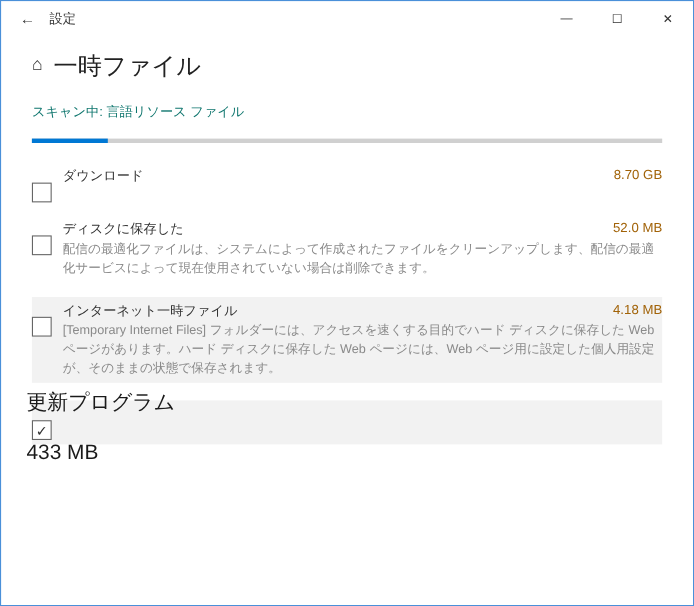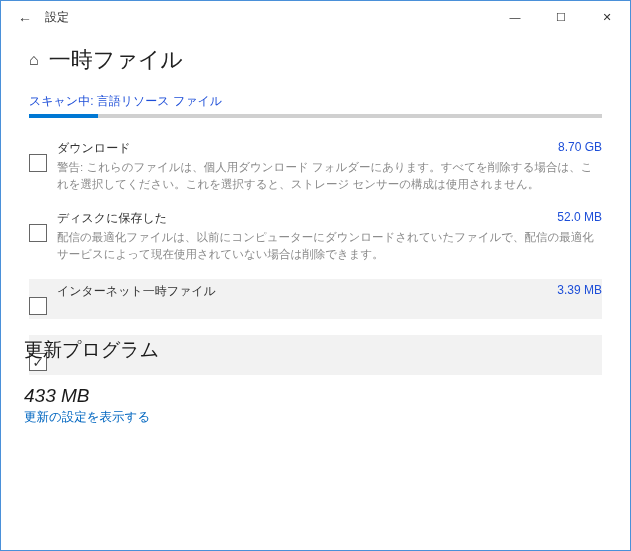--- a/index.html
+++ b/index.html
@@ -58,22 +58,22 @@
     color:#222;
   }
   .intro {
     font-size: 13px;
     color:#222;
     margin-bottom: 12px;
     line-height: 1.5;
   }
   .scan-label {
     font-size: 12px;
-    color:#1d4ed8;
-    margin-bottom: 4px;
+    color:#0f766e;
+    margin-bottom: 16px;
   }
   .progress {
     width: 100%;
     height: 4px;
     background: #d0d0d0;
     position: relative;
     margin-bottom: 22px;
   }
   .progress .bar {
     height: 100%;
@@ -97,48 +97,47 @@
     cursor:pointer;
   }
   .item-body { flex:1; }
   .item-top {
     display:flex;
     font-size: 12px;
     color:#333;
     justify-content:flex-end;
   }
   .item-name { flex:1; }
-  .item-size { color:#1d4ed8; }
+  .item-size { color:#a16207; }
   .item-desc {
     font-size: 11.5px;
     color:#8a8a8a;
     line-height: 1.5;
     margin-top: 2px;
   }
   
   .overlay {
     position:absolute;
     left: 23px;
-    top: 336px;
+    top: 352px;
     width: 300px;
     background: transparent;
     pointer-events:none;
   }
   .overlay .upd-title {
     font-size: 19px;
     color:#1a1a1a;
     font-weight:400;
     pointer-events:auto;
   }
   .overlay .upd-size {
     font-size: 19px;
     color:#1a1a1a;
     margin-top: 22px;
     pointer-events:auto;
-    font-style:italic;
   }
   .overlay .upd-link {
     font-size: 12.5px;
     color:#0066c0;
     margin-top: 2px;
     cursor:pointer;
     pointer-events:auto;
     background: rgba(255,255,255,0.4);
     display:inline-block;
   }
@@ -176,48 +175,47 @@
 
   <div class="items-wrap">
 
     <div class="item">
       <div class="checkbox"></div>
       <div class="item-body">
         <div class="item-top">
           <span class="item-name">ダウンロード</span>
           <span class="item-size">8.70 GB</span>
         </div>
-        <div class="item-desc">警告: これらのファイルは、個人用ダウンロード フォルダーにあります。すべてを削除する場合は、これを選択してください。これを選択すると、ストレージ センサーの構成は使用されません。</div>
       </div>
     </div>
 
     <div class="item">
       <div class="checkbox"></div>
       <div class="item-body">
         <div class="item-top">
           <span class="item-name">ディスクに保存した</span>
           <span class="item-size">52.0 MB</span>
         </div>
-        <div class="item-desc">配信の最適化ファイルは、以前にコンピューターにダウンロードされていたファイルで、配信の最適化サービスによって現在使用されていない場合は削除できます。</div>
+        <div class="item-desc">配信の最適化ファイルは、システムによって作成されたファイルをクリーンアップします、配信の最適化サービスによって現在使用されていない場合は削除できます。</div>
       </div>
     </div>
 
     <div class="item highlight" style="padding:4px 0;">
       <div class="checkbox"></div>
       <div class="item-body">
         <div class="item-top">
           <span class="item-name">インターネット一時ファイル</span>
-          <span class="item-size">3.39 MB</span>
+          <span class="item-size">4.18 MB</span>
         </div>
+        <div class="item-desc">[Temporary Internet Files] フォルダーには、アクセスを速くする目的でハード ディスクに保存した Web ページがあります。ハード ディスクに保存した Web ページには、Web ページ用に設定した個人用設定が、そのままの状態で保存されます。</div>
       </div>
     </div>
 
     <div class="item highlight" style="padding:4px 0;">
       <div class="checkbox">✓</div>
     </div>
   </div>
 </div>
 
 <div class="overlay">
   <div class="upd-title">更新プログラム</div>
   <div class="upd-size">433 MB</div>
-  <div class="upd-link">更新の設定を表示する</div>
 </div>
 
 </body></html>

